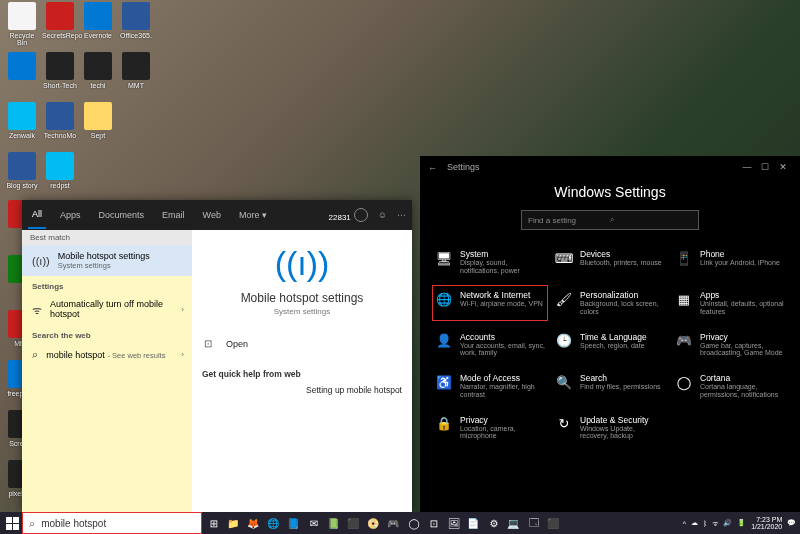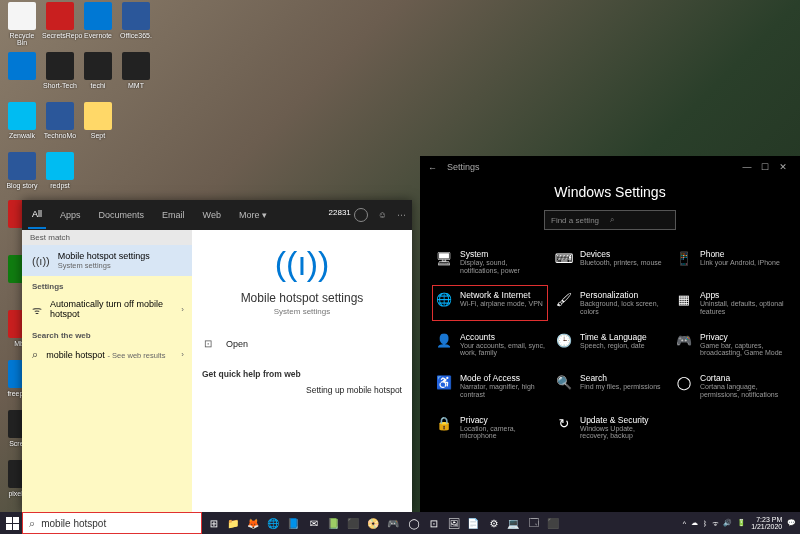--- a/index.html
+++ b/index.html
@@ -18,36 +18,36 @@
 .teal .box{background:#00bcf2;}
 .green .box{background:#107c10;}
 
 
 .settings { position: absolute; top: 156px; left: 420px; width: 380px; height: 356px; background: #000; color: #fff; font-size: 9px; }
 .settings-titlebar { height: 22px; display: flex; align-items: center; padding: 0 8px; color: #aaa; font-size: 9px;}
 .settings-titlebar .back { margin-right: 10px; }
 .settings-titlebar .spacer { flex: 1; }
 .settings-titlebar .wbtn { width: 18px; text-align: center; }
 .settings h1 { text-align: center; font-weight: 400; font-size: 14px; margin: 6px 0 10px; }
-.settings-search { margin: 0 auto 14px; width: 132px; height: 20px; border: 1px solid #555; background: #111; display: flex; align-items: center; padding: 0 6px; color: #888; font-size: 8px; }
+.settings-search { margin: 0 auto 14px; width: 178px; height: 20px; border: 1px solid #555; background: #111; display: flex; align-items: center; padding: 0 6px; color: #888; font-size: 8px; }
 .settings-search span { flex: 1; }
 .settings-grid { display: grid; grid-template-columns: repeat(3,1fr); gap: 6px 4px; padding: 0 12px; }
 .setting-item { display: flex; gap: 7px; padding: 4px 2px; border: 1px solid transparent; cursor: pointer; }
 .setting-item.highlighted { border: 1.5px solid #e03030; }
 .setting-item .sicon { width: 18px; height: 18px; flex: none; display: flex; align-items: center; justify-content: center; font-size: 13px; color: #fff; }
 .setting-item .stext .t { font-size: 8.5px; color: #fff; }
 .setting-item .stext .d { font-size: 7px; color: #999; line-height: 1.1; }
 
 
 .search-panel { position: absolute; top: 200px; left: 22px; width: 390px; height: 312px; background: #f2f2f2; box-shadow: 0 0 10px rgba(0,0,0,.5); display: flex; flex-direction: column; font-size: 10px; }
 .search-tabs { background: #1f1f1f; color: #bbb; display: flex; align-items: center; height: 30px; padding: 0 6px; gap: 10px; font-size: 9px; }
 .search-tabs .tab { padding: 8px 4px; cursor: pointer; }
 .search-tabs .tab.active { color: #fff; border-bottom: 2px solid #0078d4; }
 .search-tabs .spacer { flex: 1; }
-.search-tabs .points { color: #fff; font-size: 8px; display:flex;align-items:flex-start;gap:3px;}
+.search-tabs .points { color: #fff; font-size: 8px; display:flex;align-items:flex-end;gap:3px;}
 .search-tabs .avatar{width:14px;height:14px;border:1px solid #888;border-radius:50%;}
 .search-body { flex: 1; display: flex; }
 .search-left { width: 170px; background: #fef9c3; }
 .bm-header { background: #e8e8e8; font-size: 8px; color: #555; padding: 3px 8px; }
 .result-item { padding: 6px 8px 6px 10px; display: flex; align-items: center; gap: 8px; cursor: pointer; }
 .result-item.selected { background: #d8e6f5; }
 .result-item .ricon { font-size: 11px; color: #333; }
 .result-item .rtxt .t { font-size: 9px; color: #000; }
 .result-item .rtxt .d { font-size: 7.5px; color: #666; }
 .result-item .chev { margin-left: auto; color: #666; font-size: 8px; }

